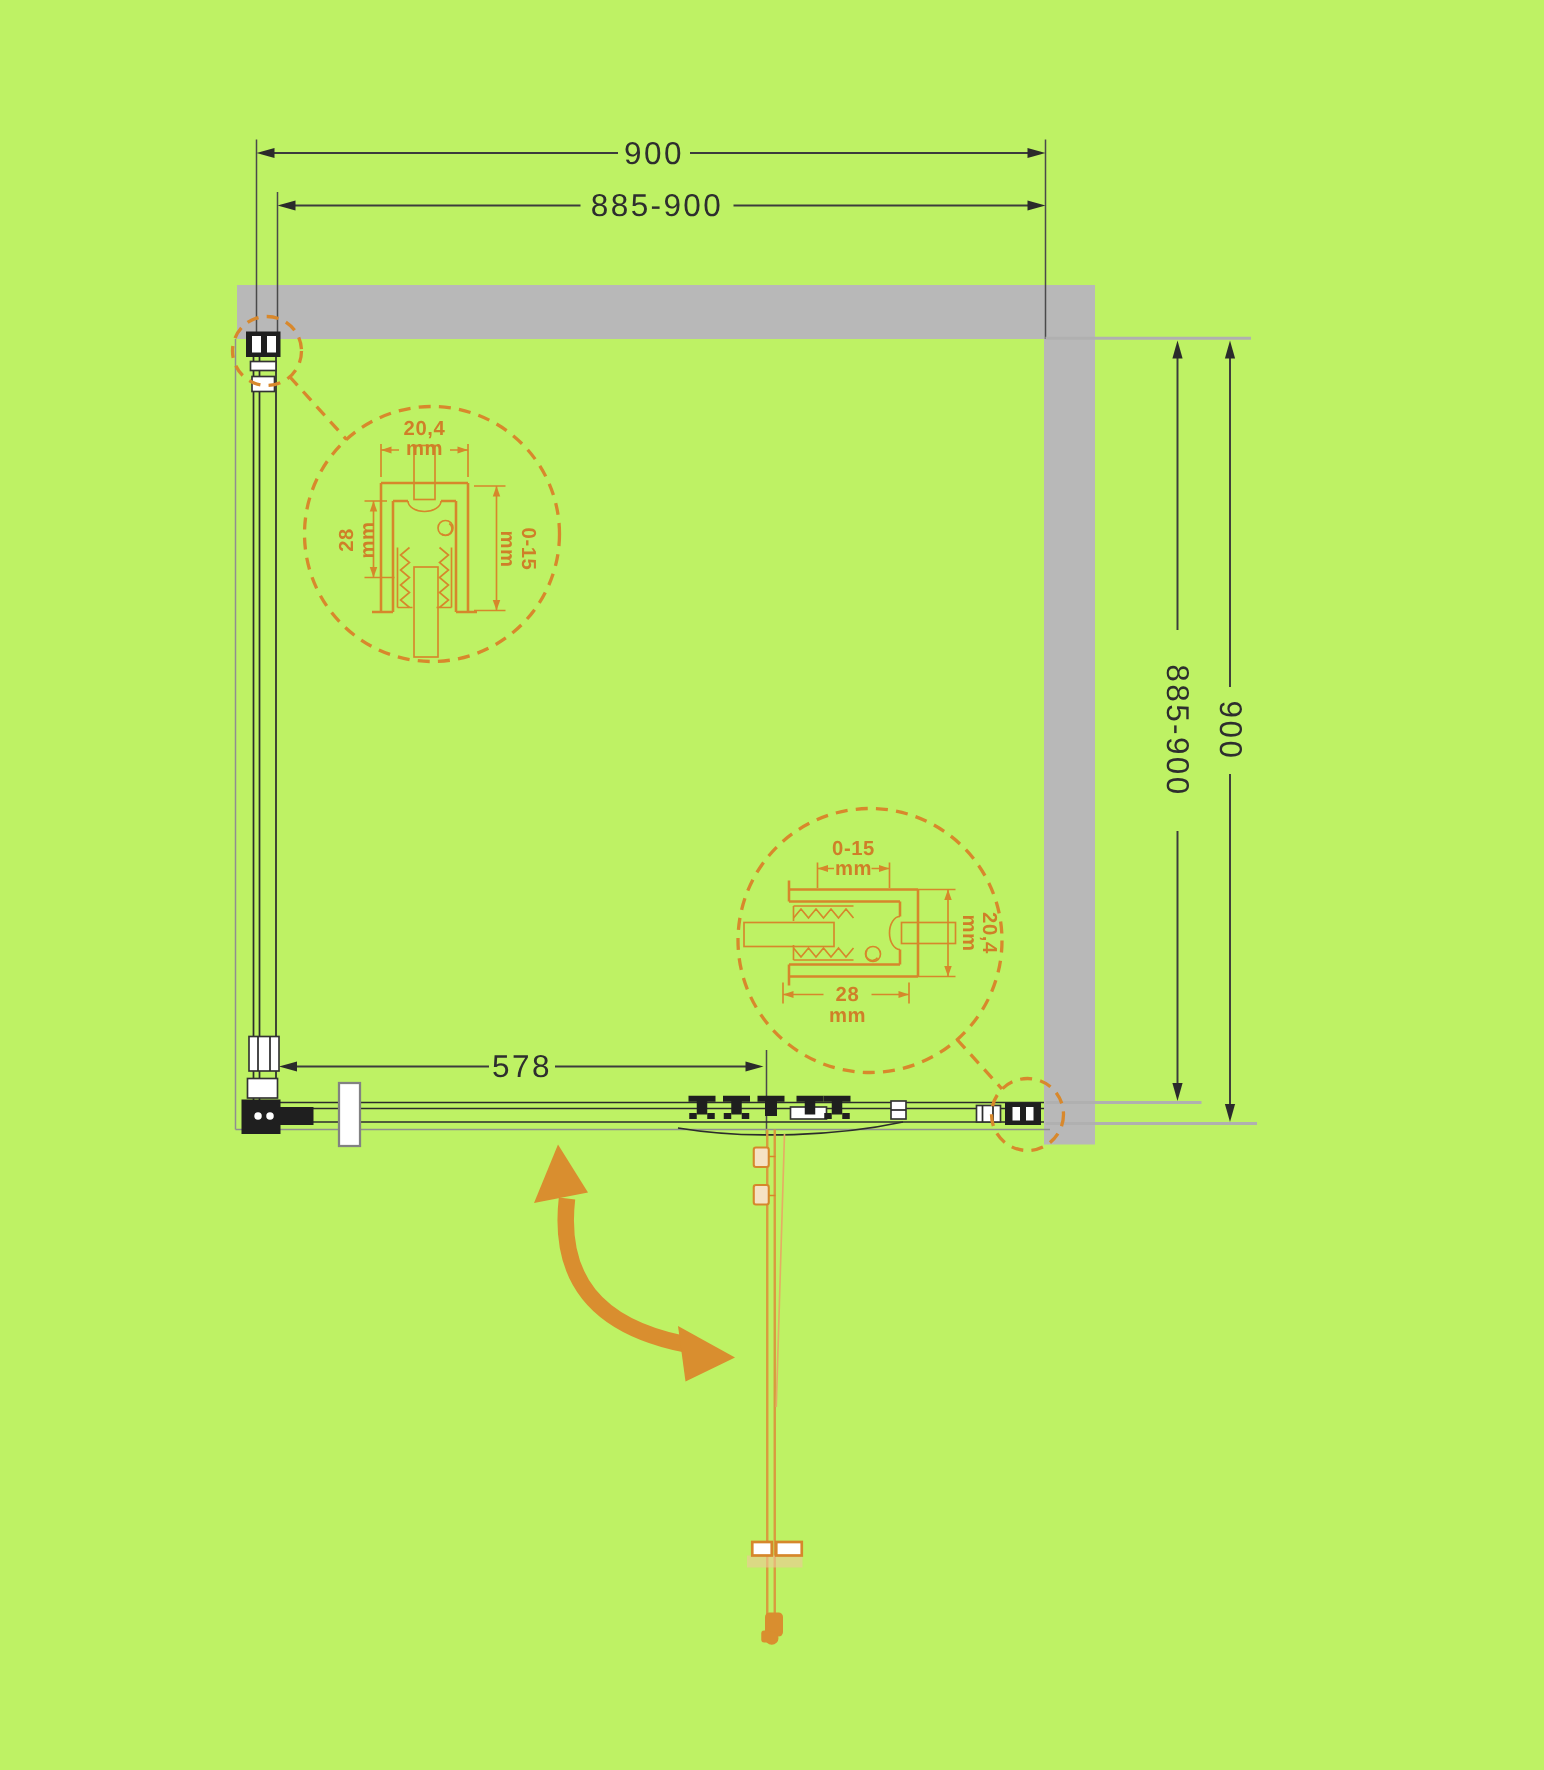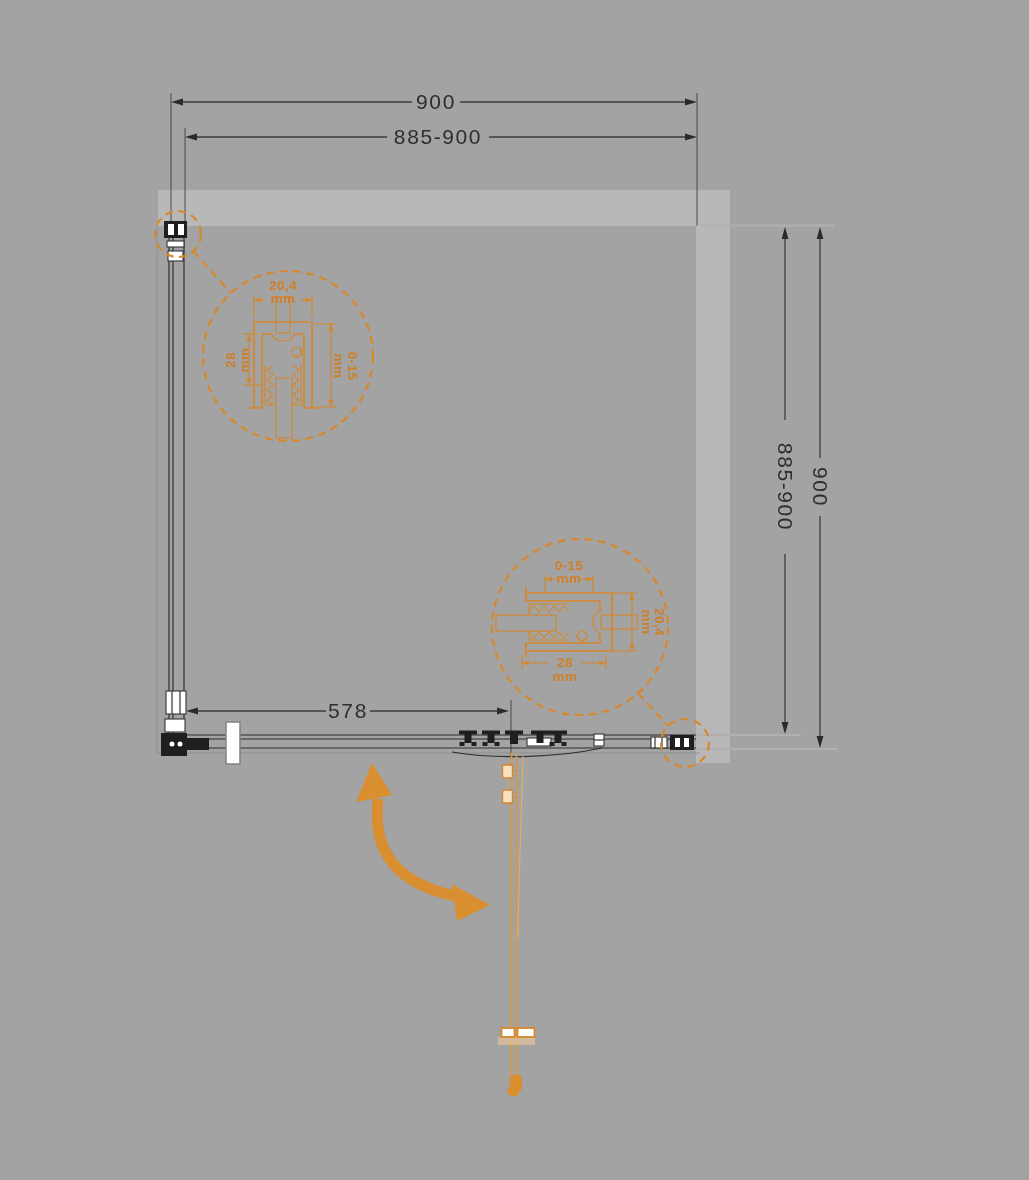--- a/index.html
+++ b/index.html
@@ -1,16 +1,16 @@
 <!DOCTYPE html>
 <html><head>
 <meta charset="utf-8">
 <style>
   html,body{margin:0;padding:0;background:#ffffff;}
-  .stage{width:1029px;height:1180px;position:relative;background:#a3a3a3;overflow:hidden;}
+  .stage{width:1029px;height:1180px;position:relative;background:#bef264;overflow:hidden;}
   svg{display:block;}
   text{font-family:"Liberation Sans","DejaVu Sans",sans-serif;}
   .dim-text{font-size:21px;fill:#2e2e2e;letter-spacing:1.6px;}
   .dim-line{stroke:#3c3c3c;stroke-width:1.3;fill:none;}
   .dim-arrow{fill:#2b2b2b;stroke:none;}
   .ext{stroke:#4a4a4a;stroke-width:1;fill:none;}
   .ref{stroke:#b0b0b0;stroke-width:2;fill:none;}
   .thinref{stroke:#8f8f8f;stroke-width:1;fill:none;}
   .frame{stroke:#2c2c2c;stroke-width:1.15;fill:none;}
   .hw{fill:#1f1f1f;stroke:none;}

